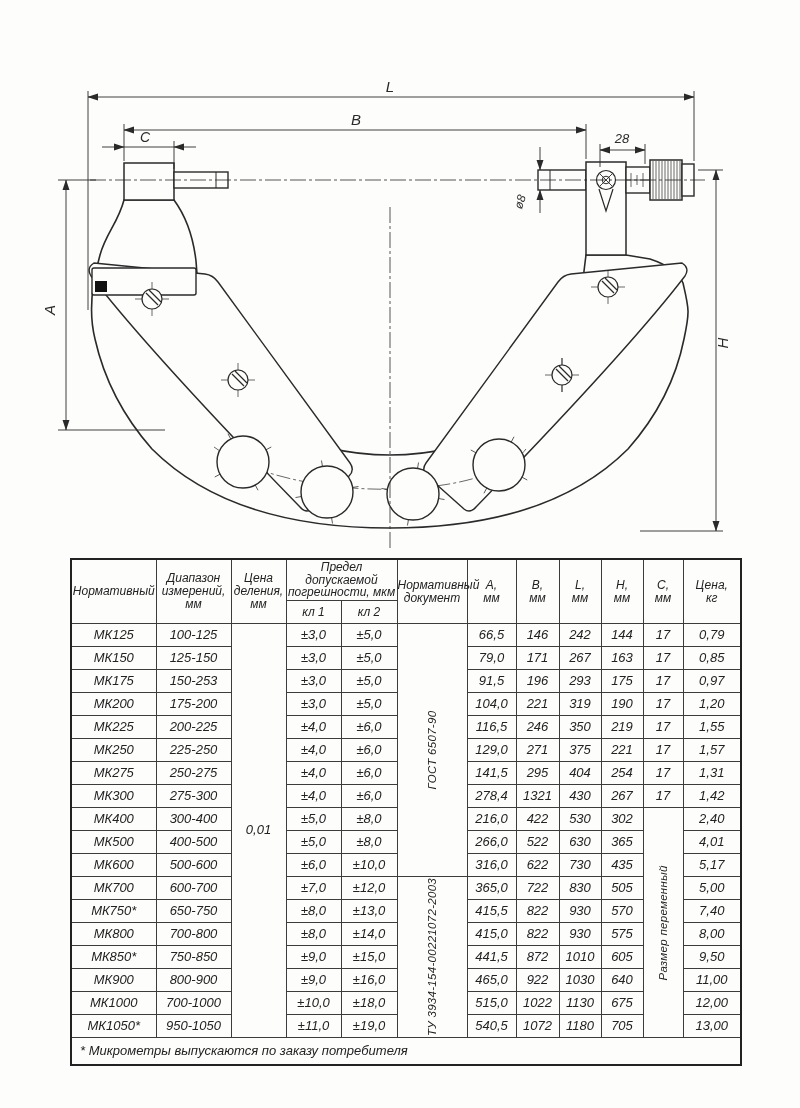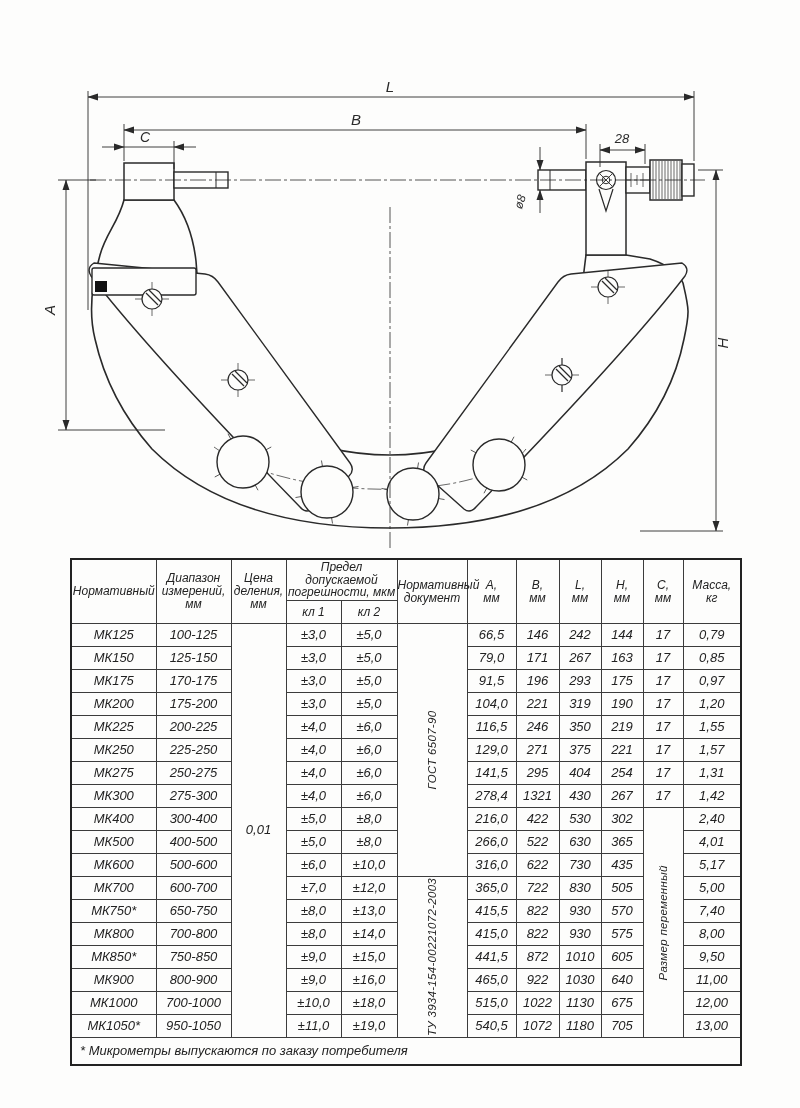--- a/index.html
+++ b/index.html
@@ -225,21 +225,21 @@
         <th class="h1" rowspan="2">А,
 мм</th>
         <th class="h1" rowspan="2">В,
 мм</th>
         <th class="h1" rowspan="2">L,
 мм</th>
         <th class="h1" rowspan="2">Н,
 мм</th>
         <th class="h1" rowspan="2">С,
 мм</th>
-        <th class="h1" rowspan="2">Масса,
+        <th class="h1" rowspan="2">Цена,
 кг</th>
       </tr>
       <tr class="h2row">
         <th>кл 1</th>
         <th>кл 2</th>
       </tr>
     </thead>
     <tbody id="spec-body">
         <tr>
           <td>МК125</td>
@@ -264,21 +264,21 @@
           <td>±5,0</td>
           <td>79,0</td>
           <td>171</td>
           <td>267</td>
           <td>163</td>
           <td>17</td>
           <td>0,85</td>
         </tr>
         <tr>
           <td>МК175</td>
-          <td>170-175</td>
+          <td>150-253</td>
           <td>±3,0</td>
           <td>±5,0</td>
           <td>91,5</td>
           <td>196</td>
           <td>293</td>
           <td>175</td>
           <td>17</td>
           <td>0,97</td>
         </tr>
         <tr>

